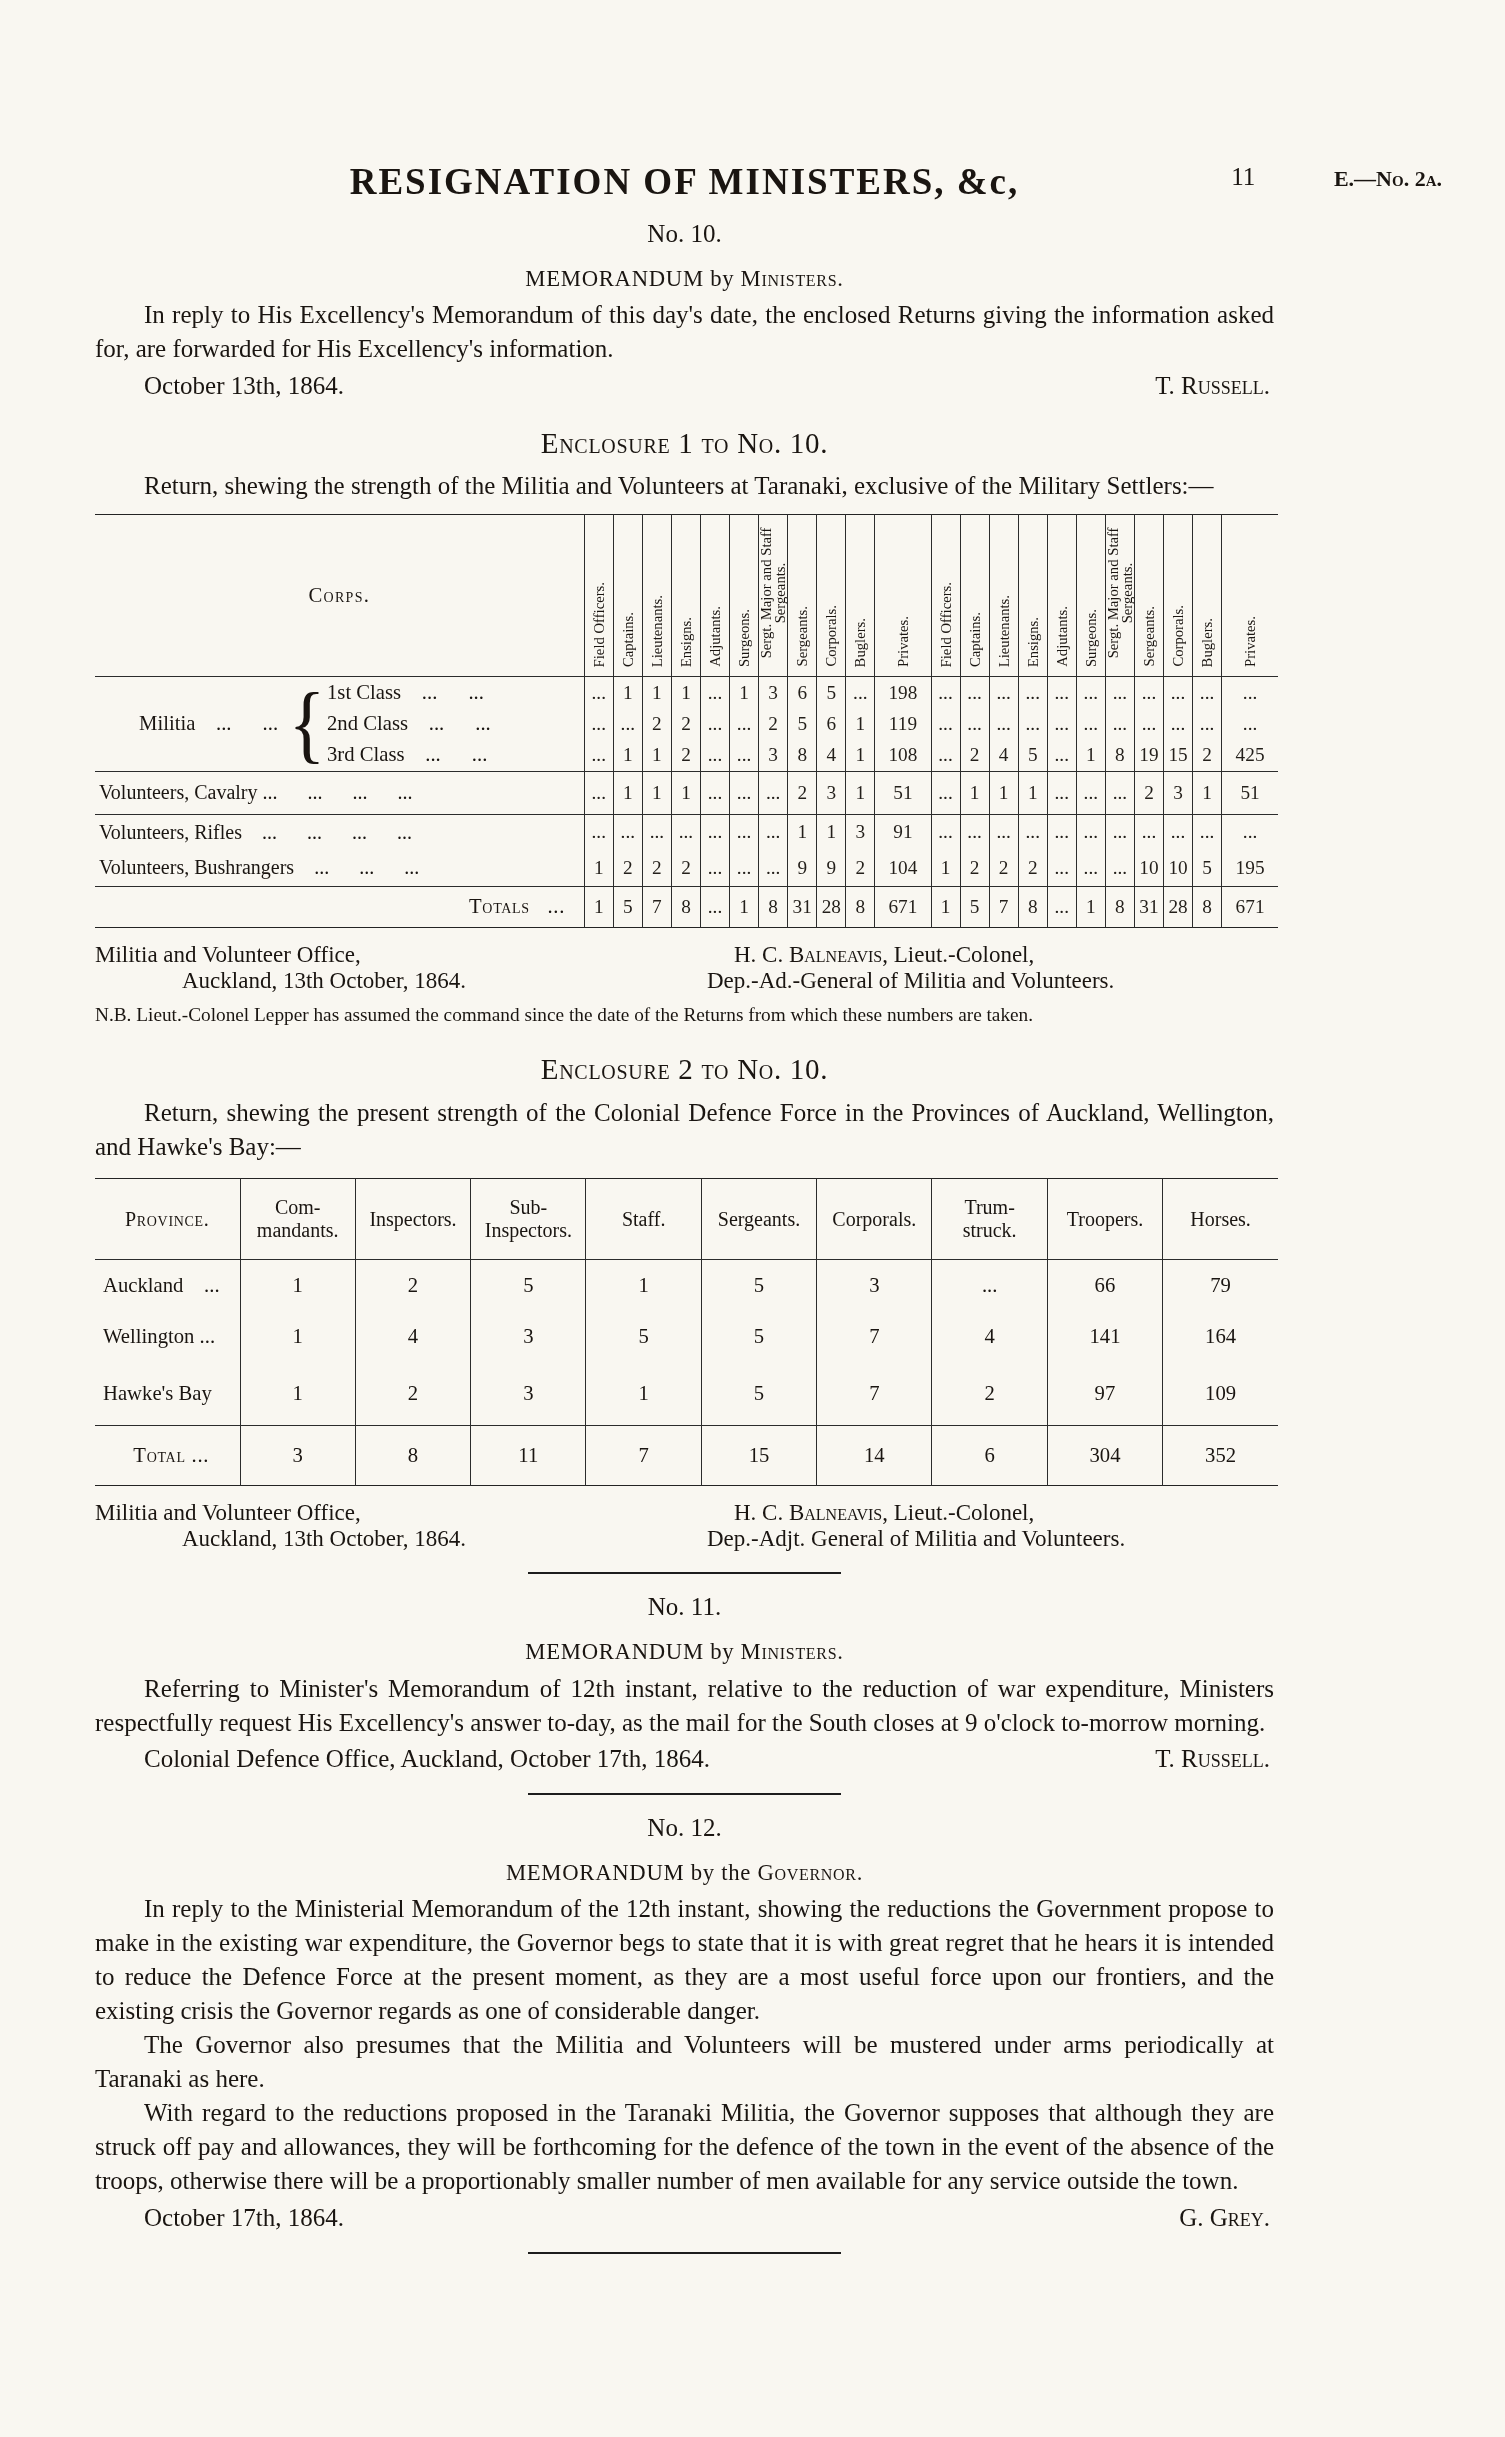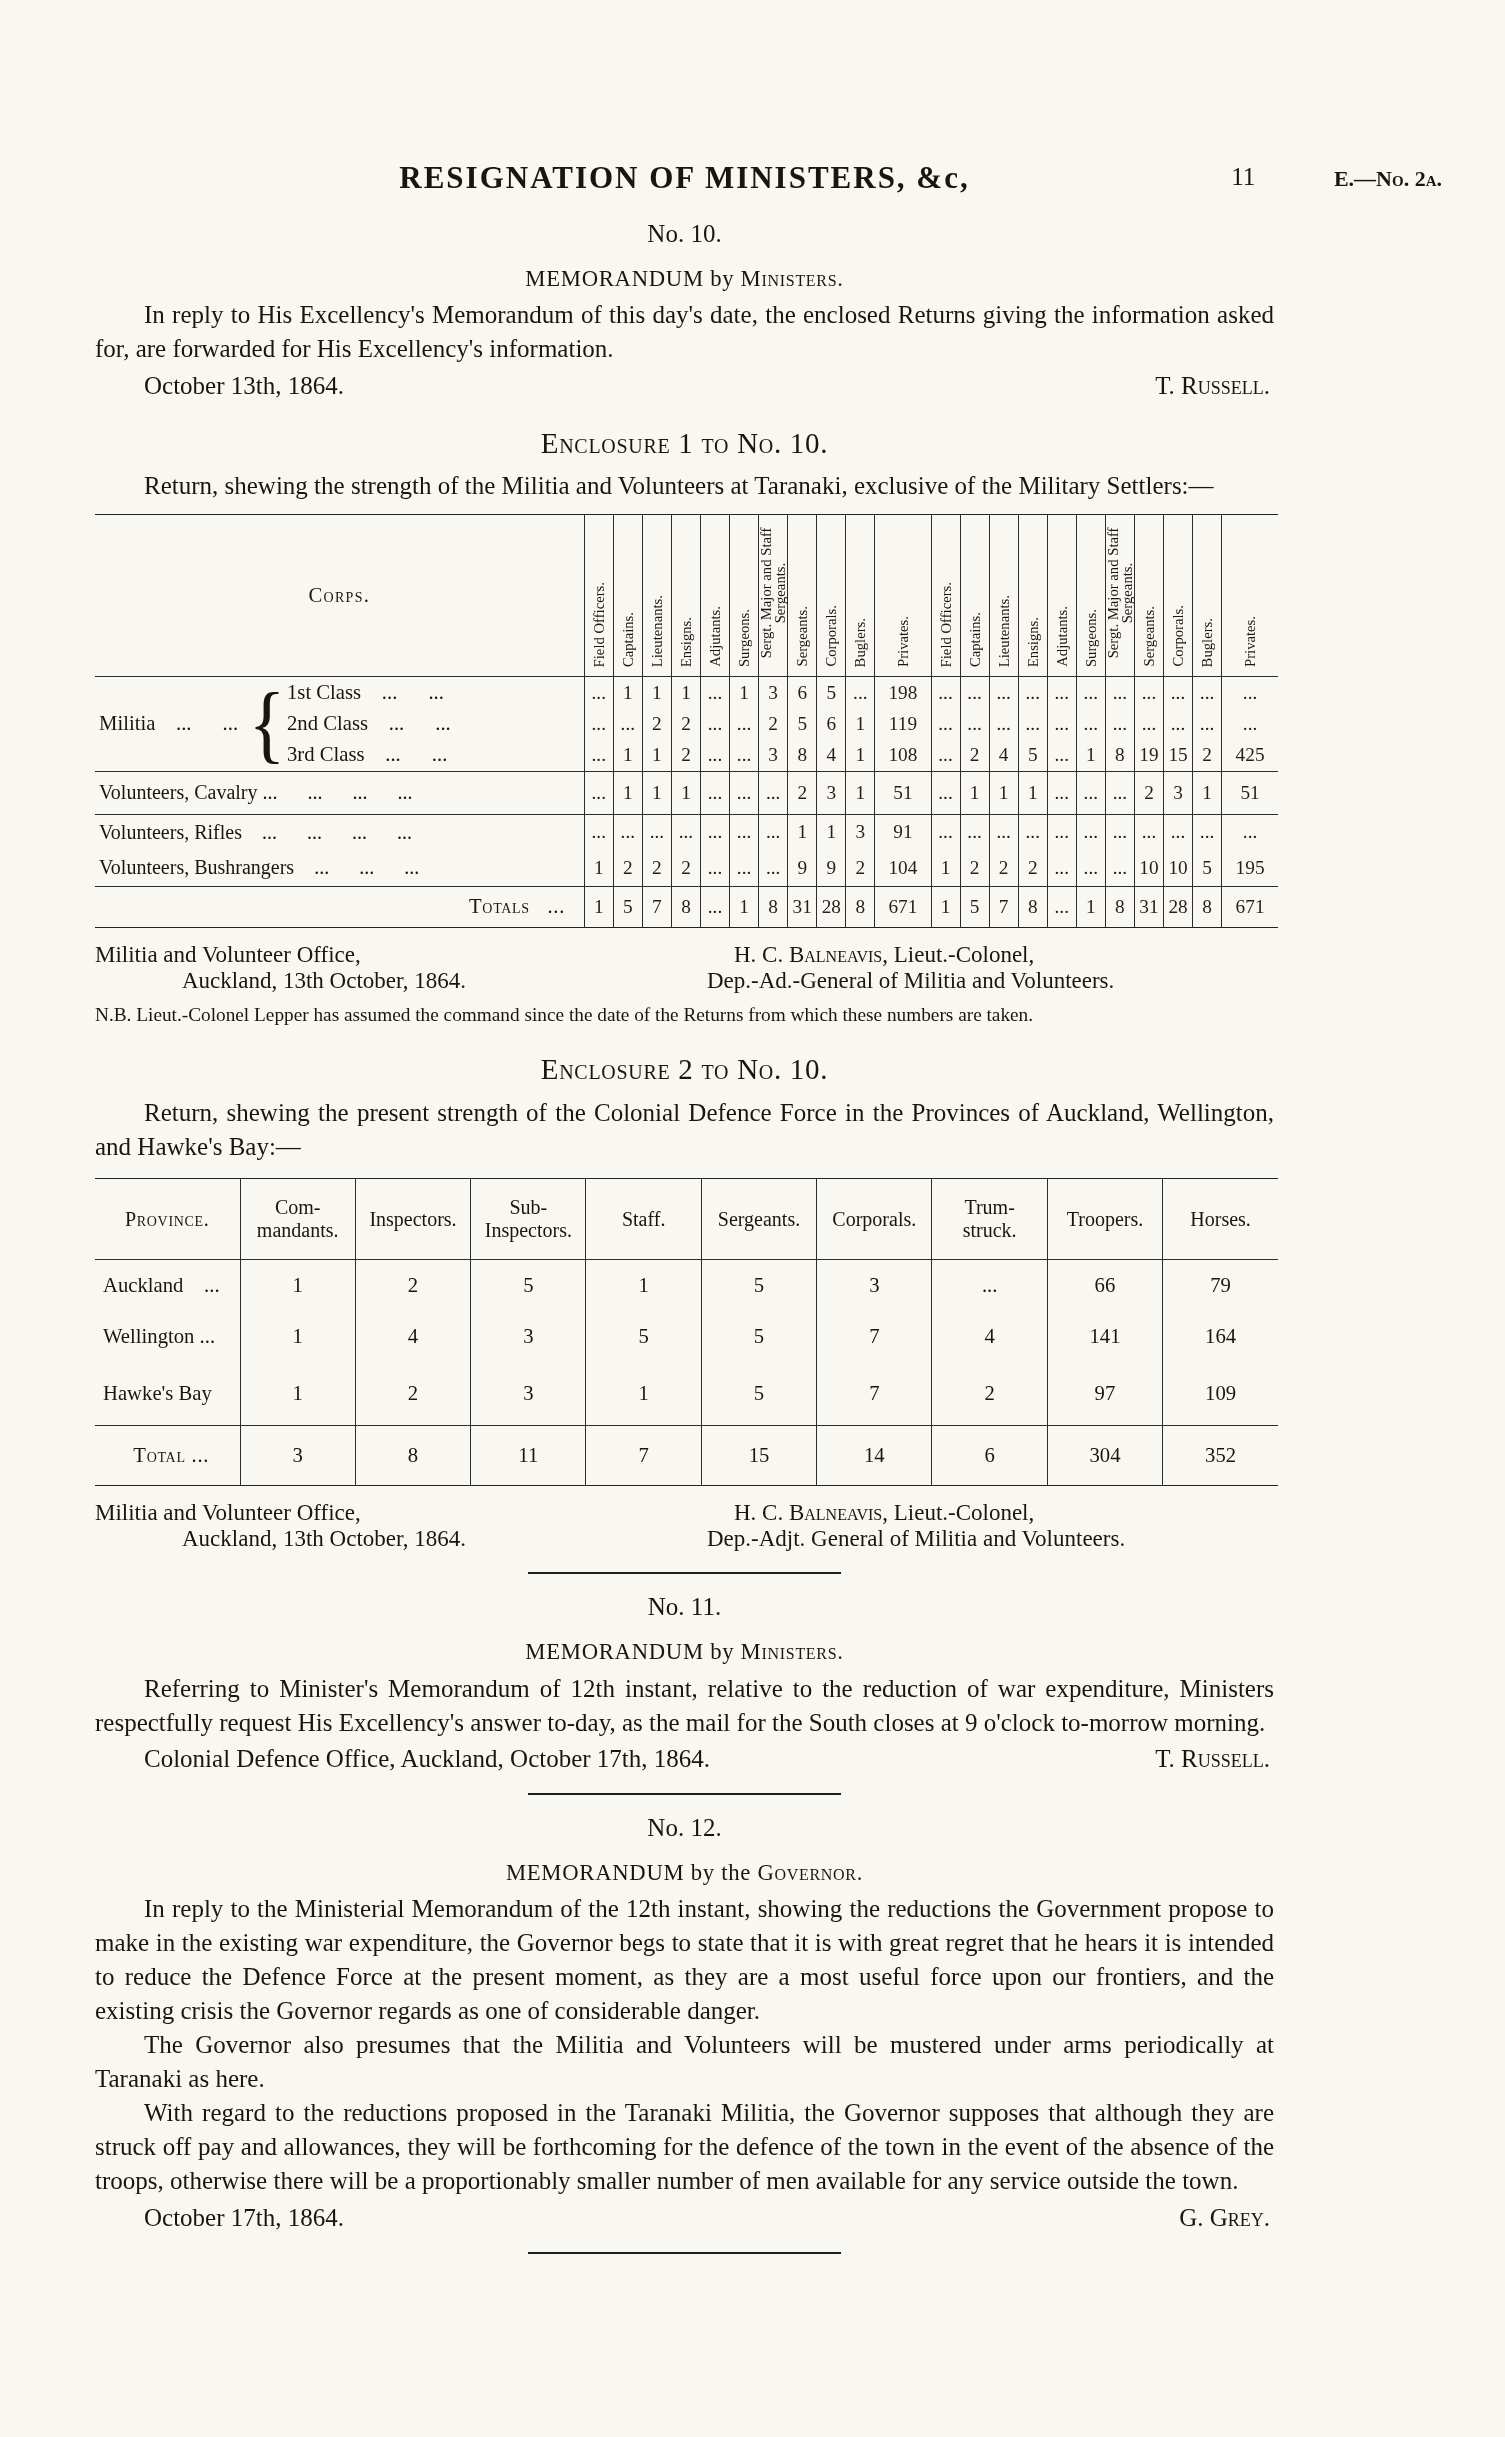--- a/index.html
+++ b/index.html
@@ -6,21 +6,21 @@
   html,body { background:#e8e6df; }
   body { font-family:"Liberation Serif","DejaVu Serif",serif; color:#1a1511; }
   .page {
     position:relative; width:1505px; height:2438px; background:#f9f7f1;
     padding:160px 231px 0 95px; overflow:hidden; margin:0 auto;
   }
   .sc { font-variant:small-caps; }
 
   
   .masthead { position:relative; height:41px; }
-  .doc-title { text-align:center; font-size:31px; font-weight:700; letter-spacing:2px; }
+  .doc-title { text-align:center; font-size:37px; font-weight:700; letter-spacing:2px; }
   .page-num { position:absolute; top:2.7px; right:18.7px; font-size:25px; }
   .doc-ref { position:absolute; top:6px; right:-168px; font-size:22px; font-weight:700; font-variant:small-caps; }
 
   
   .memo-no { text-align:center; font-size:25px; margin-top:18.7px; }
   .memo-head { text-align:center; font-size:22.7px; margin-top:18px; margin-bottom:6.7px; letter-spacing:0.7px; }
   p.body { font-size:25px; line-height:34px; text-align:justify; }
   p.indent { text-indent:49px; }
   .sig-row { display:flex; justify-content:space-between; font-size:25px; margin-top:5.3px; }
   .sig-row .date { padding-left:49px; }
@@ -39,21 +39,21 @@
   .strength thead th { border-bottom:0.7px solid #2c2c2c; }
   .strength th.rank { height:160px; vertical-align:bottom; text-align:center; font-weight:400; padding:4px 0 6.7px; overflow:hidden; }
   .vtext { display:inline-block; writing-mode:vertical-rl; transform:rotate(180deg);
     font-size:14.7px; line-height:14px; max-height:149px; }
   .strength .corps-h { vertical-align:middle; text-align:center; font-variant:small-caps; font-size:20.7px; letter-spacing:1.3px; font-weight:400; }
   .strength td.num { text-align:center; font-size:19.3px; vertical-align:middle; color:#231f1a; }
   tr.r-class { height:31px; }
   tr.r-class td.num { line-height:31px; padding:0; }
   td.militia-cell { border-bottom:0.7px solid #2c2c2c; }
   .militia-wrap { display:flex; align-items:center; height:94px; font-size:20.7px; }
-  .militia-name { padding-left:4px; width:152px; white-space:pre; }
+  .militia-name { padding-left:4px; width:152px; white-space:pre;margin-left:40px; }
   .brace { font-size:77px; line-height:1; width:40px; text-align:center; transform:scaleY(1.12); font-weight:400; }
   .classes { display:flex; flex-direction:column; }
   .classes span { height:31px; line-height:31px; white-space:pre; }
   tr.sect-end td { border-bottom:0.7px solid #2c2c2c; }
   tr.roomy { height:43px; }
   tr.duo { height:36px; }
   td.corps.label { font-size:20px; padding-left:4px; white-space:pre; vertical-align:middle; }
   tr.totals { height:41px; }
   td.total-label { text-align:right; padding-right:18.7px; font-variant:small-caps; font-size:20.7px; letter-spacing:0.7px; vertical-align:middle; white-space:pre; }
   tr.has-corps > *:nth-child(13), tr.no-corps > *:nth-child(12) { border-left-width:1.3px; }

